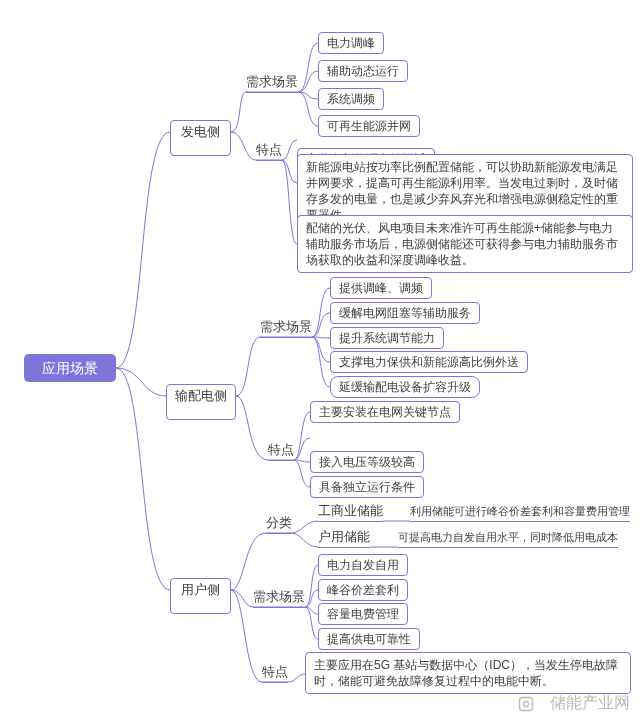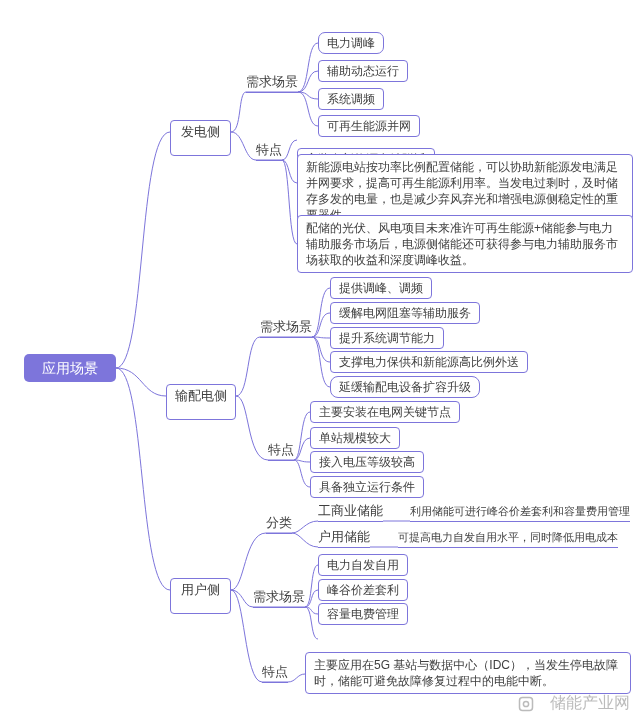--- a/index.html
+++ b/index.html
@@ -145,53 +145,53 @@
     <path d="M288,682 C296,682 297,674 305,674"></path>
   </svg>
 
   <div class="node root-node" style="left:24px; top:354px;">应用场景</div>
 
   <div class="node branch-node" style="left:170px; top:120px; width:61px;">发电侧</div>
   <div class="node branch-node" style="left:166px; top:384px; width:70px;">输配电侧</div>
   <div class="node branch-node" style="left:170px; top:578px; width:61px;">用户侧</div>
 
   <div class="node group-label" style="left:246px; top:74px; width:52px;">需求场景</div>
-  <div class="node leaf-box" style="left:318px; top:32px;border-radius:7px;">电力调峰</div>
+  <div class="node leaf-box" style="left:318px; top:32px;">电力调峰</div>
   <div class="node leaf-box" style="left:318px; top:60px;">辅助动态运行</div>
   <div class="node leaf-box" style="left:318px; top:88px;">系统调频</div>
   <div class="node leaf-box" style="left:318px; top:115px;">可再生能源并网</div>
 
   <div class="node group-label" style="left:256px; top:142px; width:26px;">特点</div>
   <div class="node leaf-box" style="left:297px; top:129px;margin-top:19px;">安装在新能源电站附近</div>
   <div class="node leaf-para" style="left:297px; top:154px; width:336px;">新能源电站按功率比例配置储能，可以协助新能源发电满足并网要求，提高可再生能源利用率。当发电过剩时，及时储存多发的电量，也是减少弃风弃光和增强电源侧稳定性的重要器件。</div>
   <div class="node leaf-para" style="left:297px; top:215px; width:336px;">配储的光伏、风电项目未来准许可再生能源+储能参与电力辅助服务市场后，电源侧储能还可获得参与电力辅助服务市场获取的收益和深度调峰收益。</div>
 
   <div class="node group-label" style="left:260px; top:319px; width:52px;">需求场景</div>
   <div class="node leaf-box" style="left:330px; top:277px;">提供调峰、调频</div>
   <div class="node leaf-box" style="left:330px; top:302px;">缓解电网阻塞等辅助服务</div>
   <div class="node leaf-box" style="left:330px; top:327px;">提升系统调节能力</div>
   <div class="node leaf-box" style="left:330px; top:351px;">支撑电力保供和新能源高比例外送</div>
   <div class="node leaf-box" style="left:330px; top:376px;border-radius:8px;">延缓输配电设备扩容升级</div>
 
   <div class="node group-label" style="left:268px; top:442px; width:26px;">特点</div>
   <div class="node leaf-box" style="left:310px; top:401px;">主要安装在电网关键节点</div>
-  <div class="node leaf-box" style="left:310px; top:427px;">单站规模较大</div>
   <div class="node leaf-box" style="left:310px; top:451px;">接入电压等级较高</div>
   <div class="node leaf-box" style="left:310px; top:476px;">具备独立运行条件</div>
 
   <div class="node group-label" style="left:266px; top:515px; width:26px;">分类</div>
   <div class="node group-label" style="left:318px; top:503px; width:65px;">工商业储能</div>
   <div class="node desc-label" style="left:410px; top:503px; width:220px;">利用储能可进行峰谷价差套利和容量费用管理</div>
   <div class="node group-label" style="left:318px; top:529px; width:52px;">户用储能</div>
   <div class="node desc-label" style="left:398px; top:529px; width:220px;">可提高电力自发自用水平，同时降低用电成本</div>
 
   <div class="node group-label" style="left:253px; top:589px; width:52px;">需求场景</div>
   <div class="node leaf-box" style="left:318px; top:554px;">电力自发自用</div>
   <div class="node leaf-box" style="left:318px; top:579px;">峰谷价差套利</div>
   <div class="node leaf-box" style="left:318px; top:603px;">容量电费管理</div>
+  <div class="node leaf-box" style="left:318px; top:628px;">提高供电可靠性</div>
 
   <div class="node group-label" style="left:262px; top:664px; width:26px;">特点</div>
   <div class="node leaf-para" style="left:305px; top:652px; width:326px;">主要应用在5G 基站与数据中心（IDC），当发生停电故障时，储能可避免故障修复过程中的电能中断。</div>
 
   <div class="watermark">
     <span>
       <svg width="16" height="16" viewBox="0 0 16 16">
         <rect x="1.5" y="1.5" width="13" height="13" rx="3" fill="none" stroke="rgba(150,150,150,0.65)" stroke-width="1.5"></rect>
         <circle cx="8" cy="8" r="2.6" fill="none" stroke="rgba(150,150,150,0.65)" stroke-width="1.5"></circle>
       </svg>

